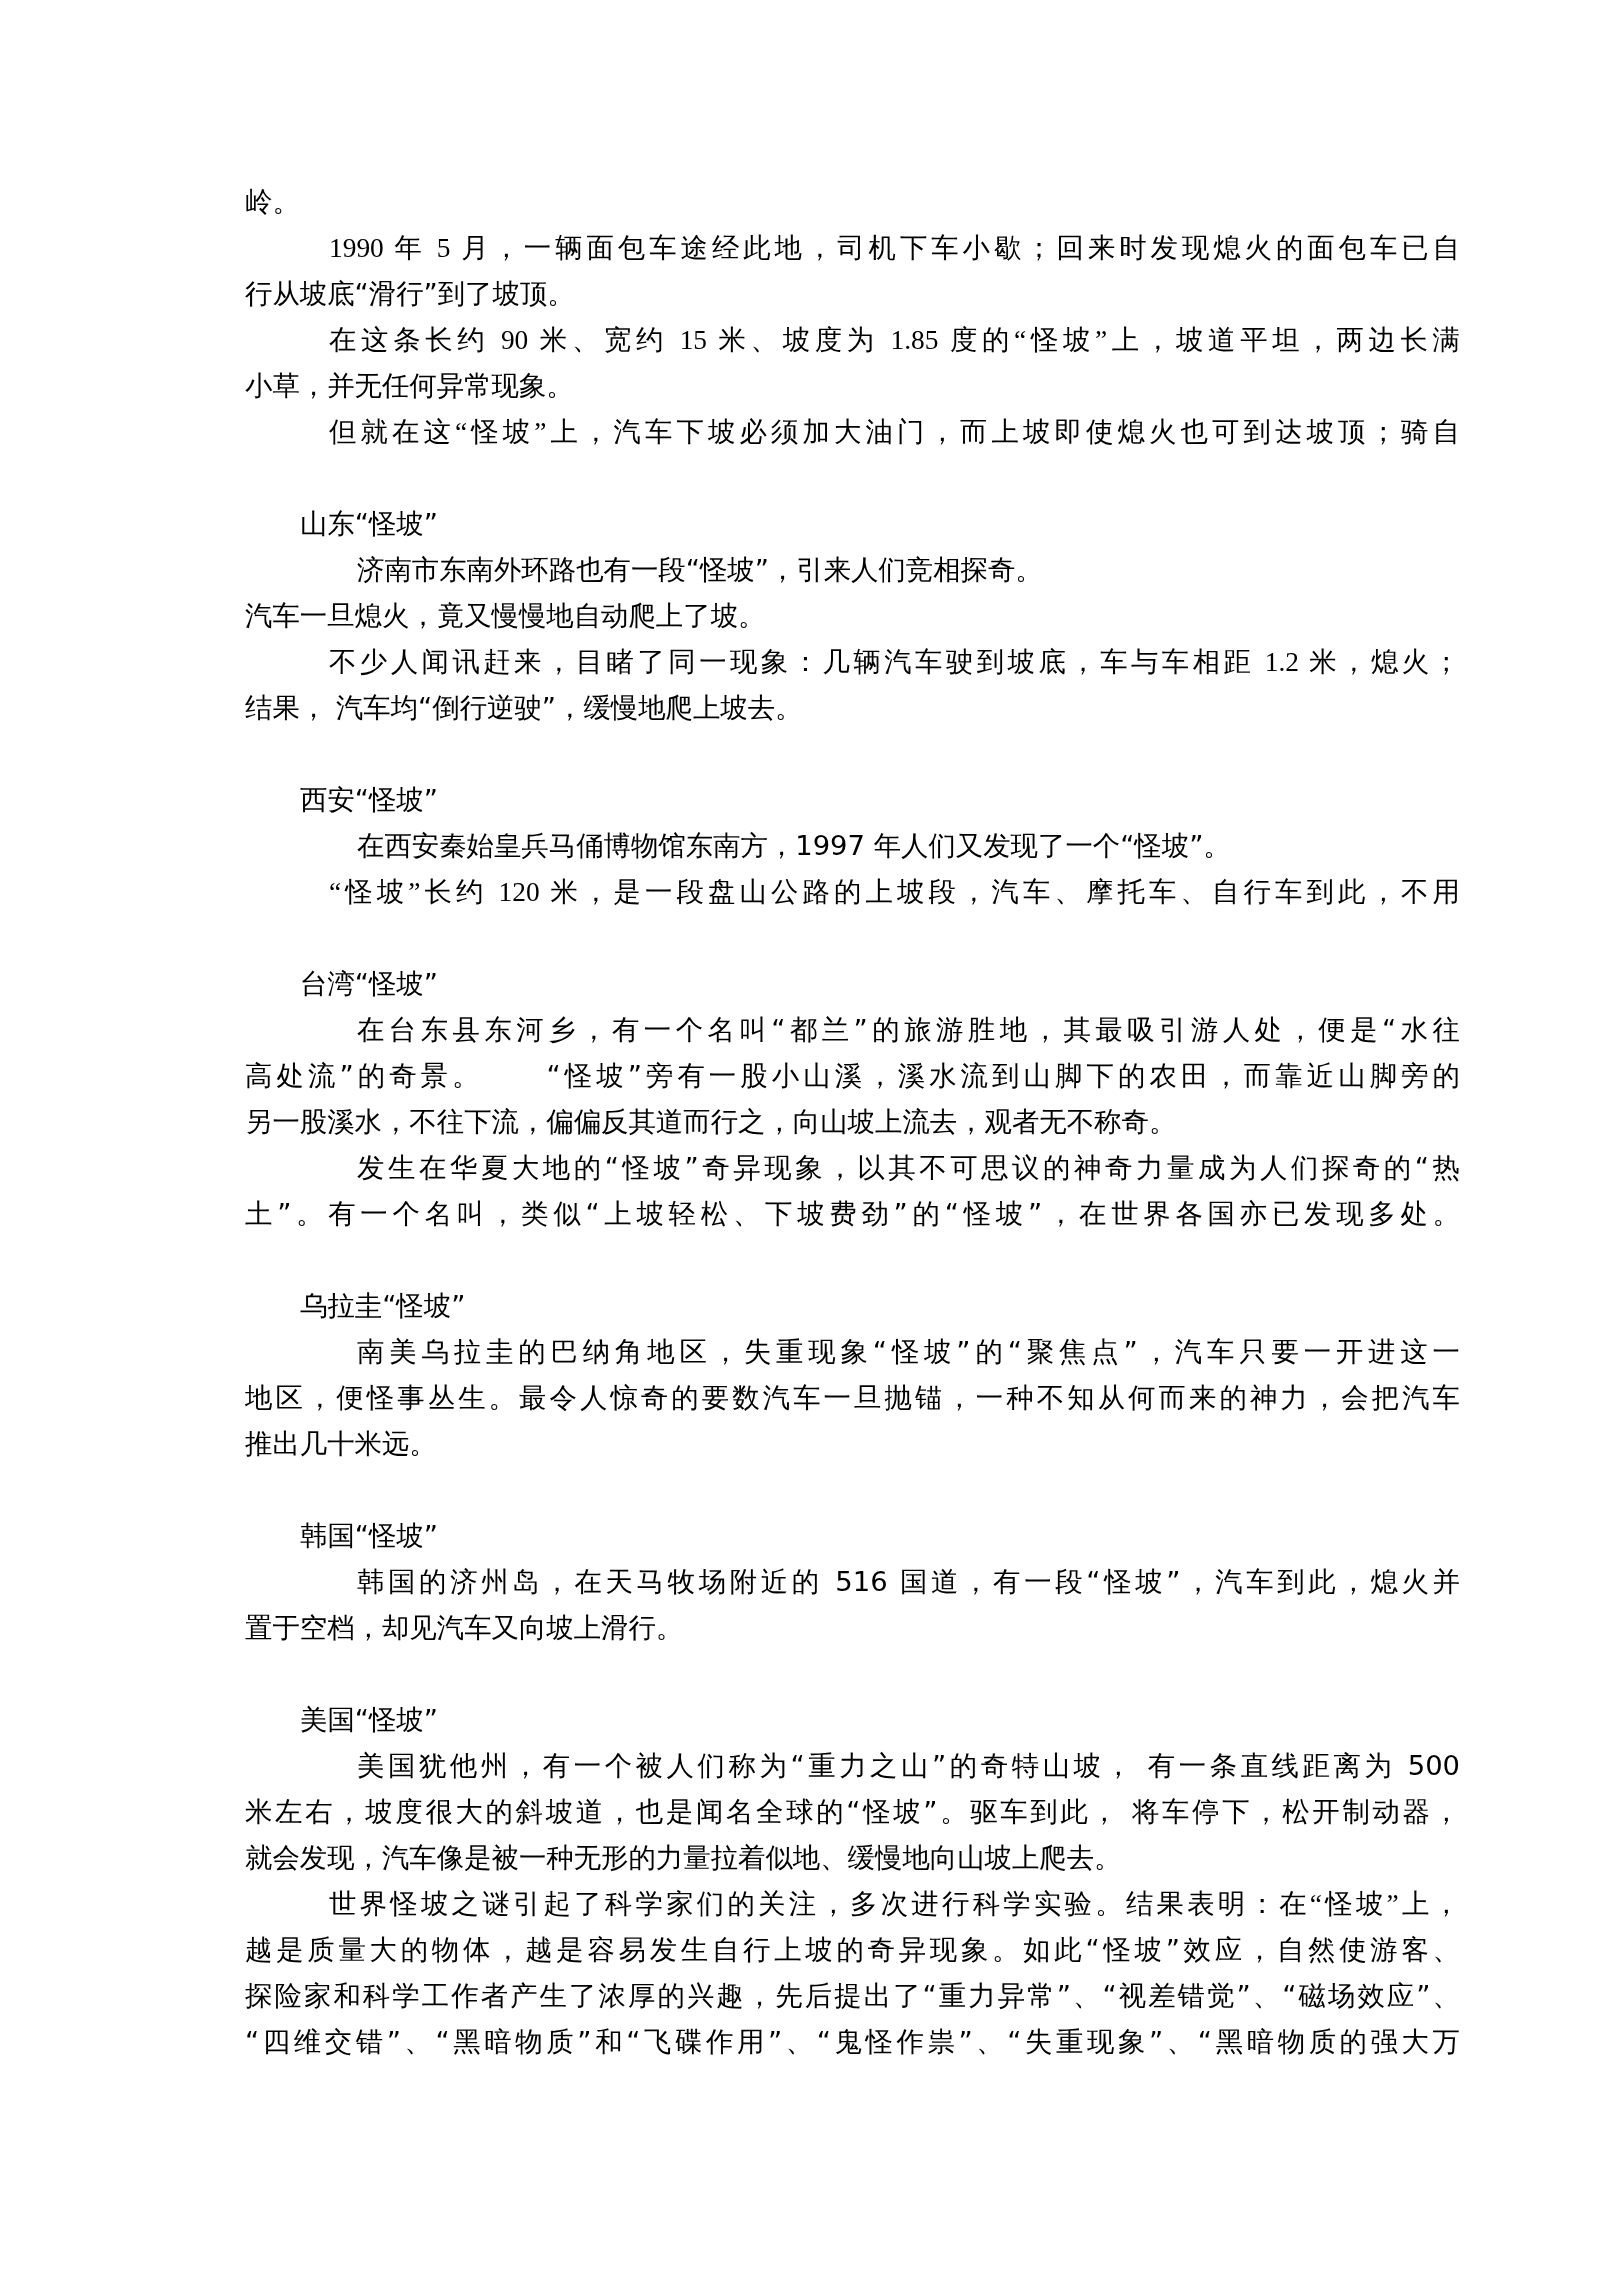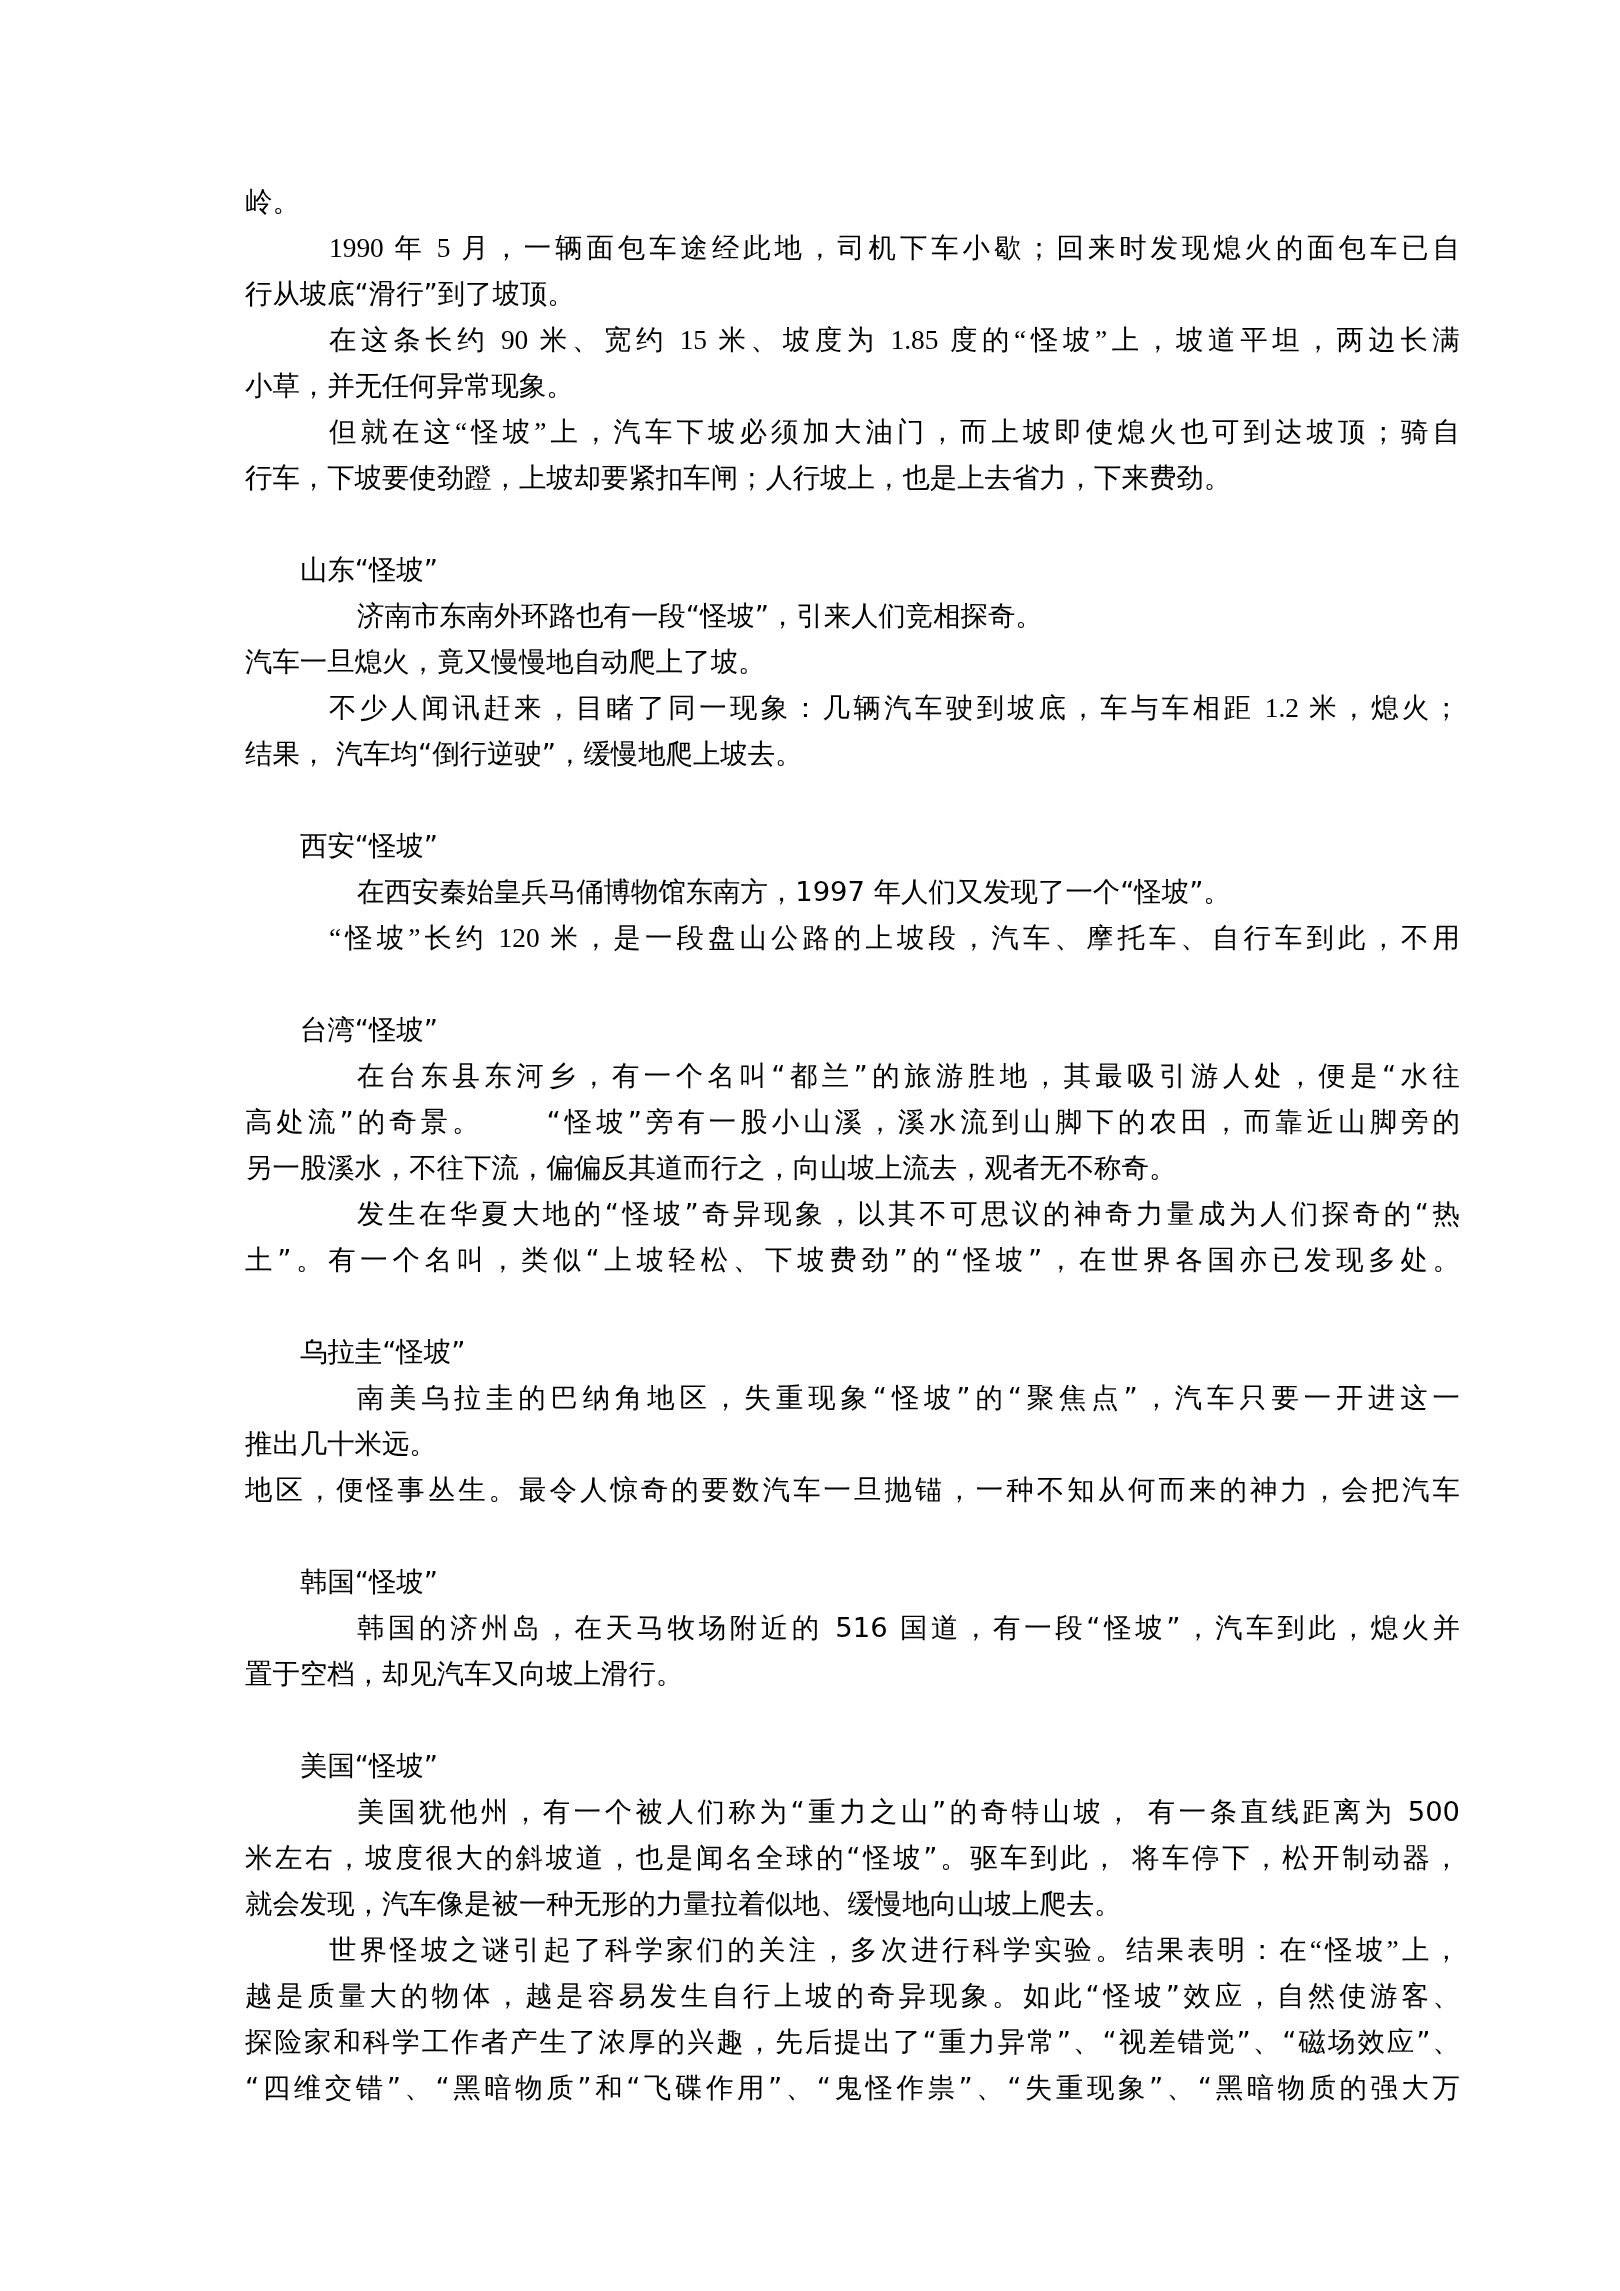--- a/index.html
+++ b/index.html
@@ -38,43 +38,42 @@
 </head>
 <body>
 
 <div class="page">
   <div class="ln">岭。</div>
   <div class="ln i3 j">1990 年 5 月，一辆面包车途经此地，司机下车小歇；回来时发现熄火的面包车已自</div>
   <div class="ln">行从坡底“滑行”到了坡顶。</div>
   <div class="ln i3 j">在这条长约 90 米、宽约 15 米、坡度为 1.85 度的“怪坡”上，坡道平坦，两边长满</div>
   <div class="ln">小草，并无任何异常现象。</div>
   <div class="ln i3 j">但就在这“怪坡”上，汽车下坡必须加大油门，而上坡即使熄火也可到达坡顶；骑自</div>
-  <div class="ln">行车，下坡要使劲蹬，上坡却要紧扣车闸；人行坡上，也是上去省力，下来费劲。</div>
   <div class="ln"></div>
   <div class="ln i2">山东“怪坡”</div>
   <div class="ln i4">济南市东南外环路也有一段“怪坡”，引来人们竞相探奇。</div>
   <div class="ln">汽车一旦熄火，竟又慢慢地自动爬上了坡。</div>
   <div class="ln i3 j">不少人闻讯赶来，目睹了同一现象：几辆汽车驶到坡底，车与车相距 1.2 米，熄火；</div>
   <div class="ln">结果， 汽车均“倒行逆驶”，缓慢地爬上坡去。</div>
   <div class="ln"></div>
   <div class="ln i2">西安“怪坡”</div>
   <div class="ln i4">在西安秦始皇兵马俑博物馆东南方，1997 年人们又发现了一个“怪坡”。</div>
   <div class="ln i3 j">“怪坡”长约 120 米，是一段盘山公路的上坡段，汽车、摩托车、自行车到此，不用</div>
   <div class="ln"></div>
   <div class="ln i2">台湾“怪坡”</div>
   <div class="ln i4 j">在台东县东河乡，有一个名叫“都兰”的旅游胜地，其最吸引游人处，便是“水往</div>
   <div class="ln j">高处流”的奇景。　　“怪坡”旁有一股小山溪，溪水流到山脚下的农田，而靠近山脚旁的</div>
   <div class="ln">另一股溪水，不往下流，偏偏反其道而行之，向山坡上流去，观者无不称奇。</div>
   <div class="ln i4 j">发生在华夏大地的“怪坡”奇异现象，以其不可思议的神奇力量成为人们探奇的“热</div>
   <div class="ln j">土”。有一个名叫，类似“上坡轻松、下坡费劲”的“怪坡”，在世界各国亦已发现多处。</div>
   <div class="ln"></div>
   <div class="ln i2">乌拉圭“怪坡”</div>
   <div class="ln i4 j">南美乌拉圭的巴纳角地区，失重现象“怪坡”的“聚焦点”，汽车只要一开进这一</div>
+  <div class="ln j">地区，便怪事丛生。最令人惊奇的要数汽车一旦抛锚，一种不知从何而来的神力，会把汽车</div>
   <div class="ln">推出几十米远。</div>
-  <div class="ln j">地区，便怪事丛生。最令人惊奇的要数汽车一旦抛锚，一种不知从何而来的神力，会把汽车</div>
   <div class="ln"></div>
   <div class="ln i2">韩国“怪坡”</div>
   <div class="ln i4 j">韩国的济州岛，在天马牧场附近的 516 国道，有一段“怪坡”，汽车到此，熄火并</div>
   <div class="ln">置于空档，却见汽车又向坡上滑行。</div>
   <div class="ln"></div>
   <div class="ln i2">美国“怪坡”</div>
   <div class="ln i4 j">美国犹他州，有一个被人们称为“重力之山”的奇特山坡， 有一条直线距离为 500</div>
   <div class="ln j">米左右，坡度很大的斜坡道，也是闻名全球的“怪坡”。驱车到此， 将车停下，松开制动器，</div>
   <div class="ln">就会发现，汽车像是被一种无形的力量拉着似地、缓慢地向山坡上爬去。</div>
   <div class="ln i3 j">世界怪坡之谜引起了科学家们的关注，多次进行科学实验。结果表明：在“怪坡”上，</div>

